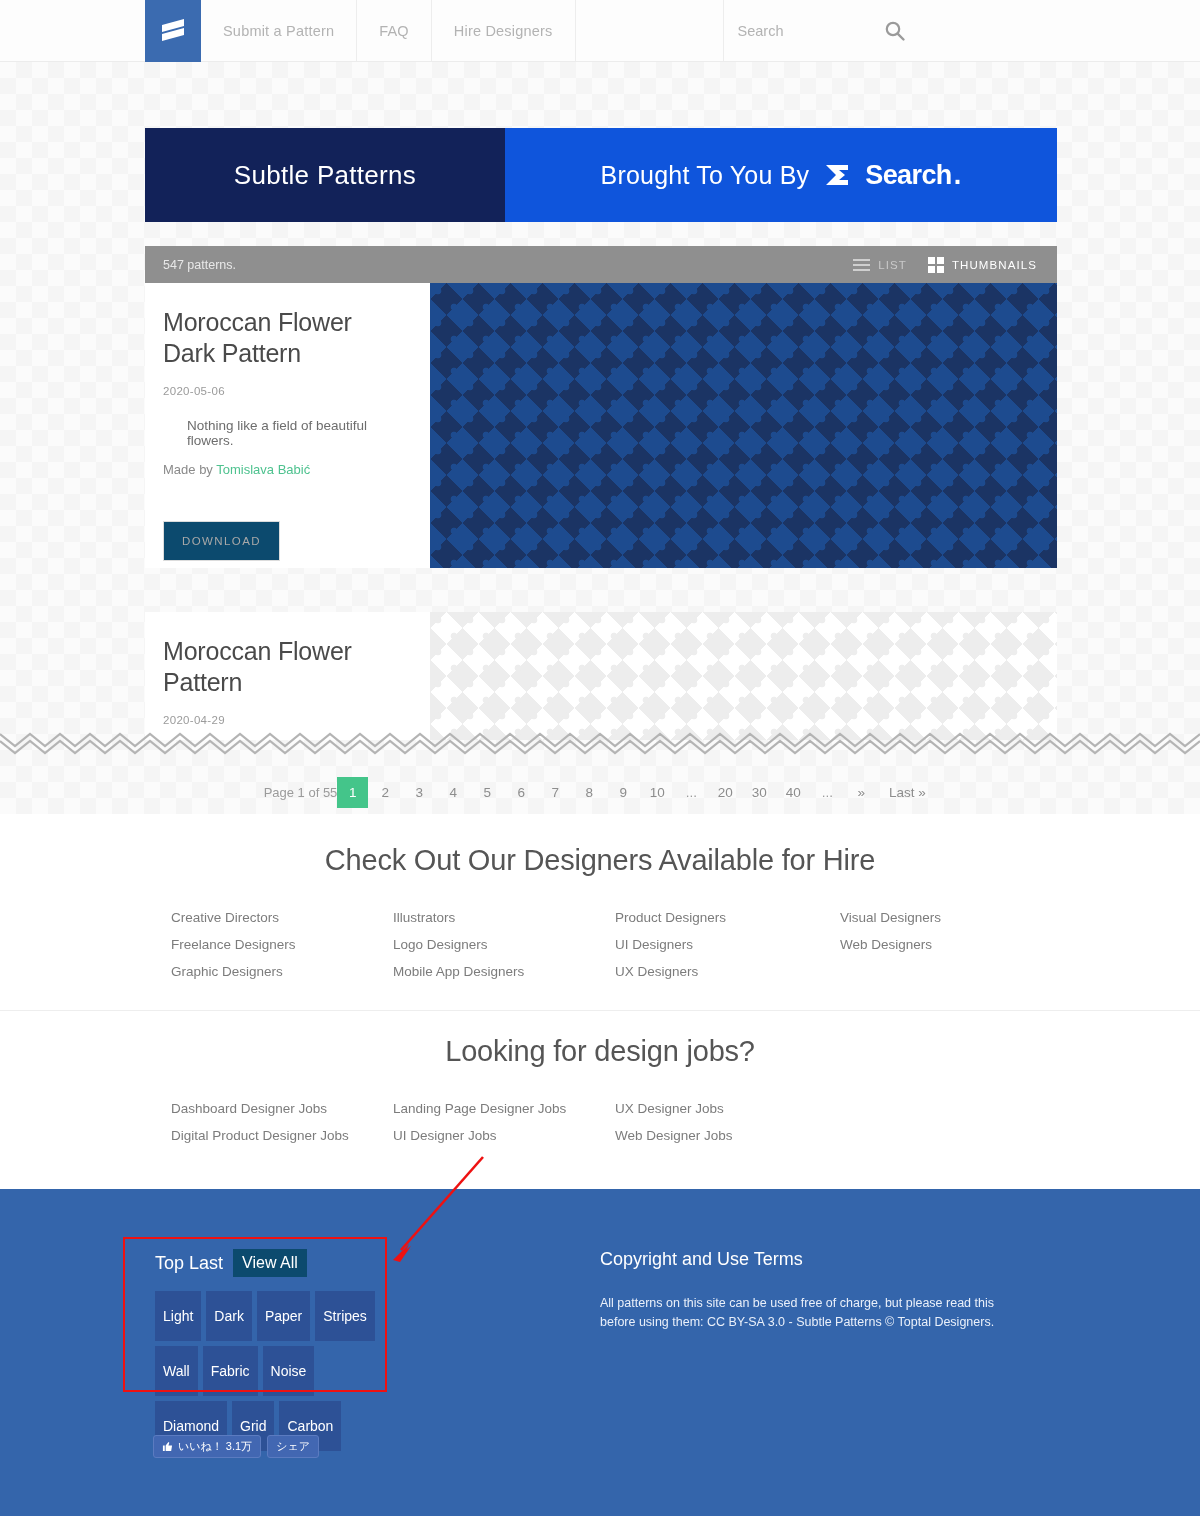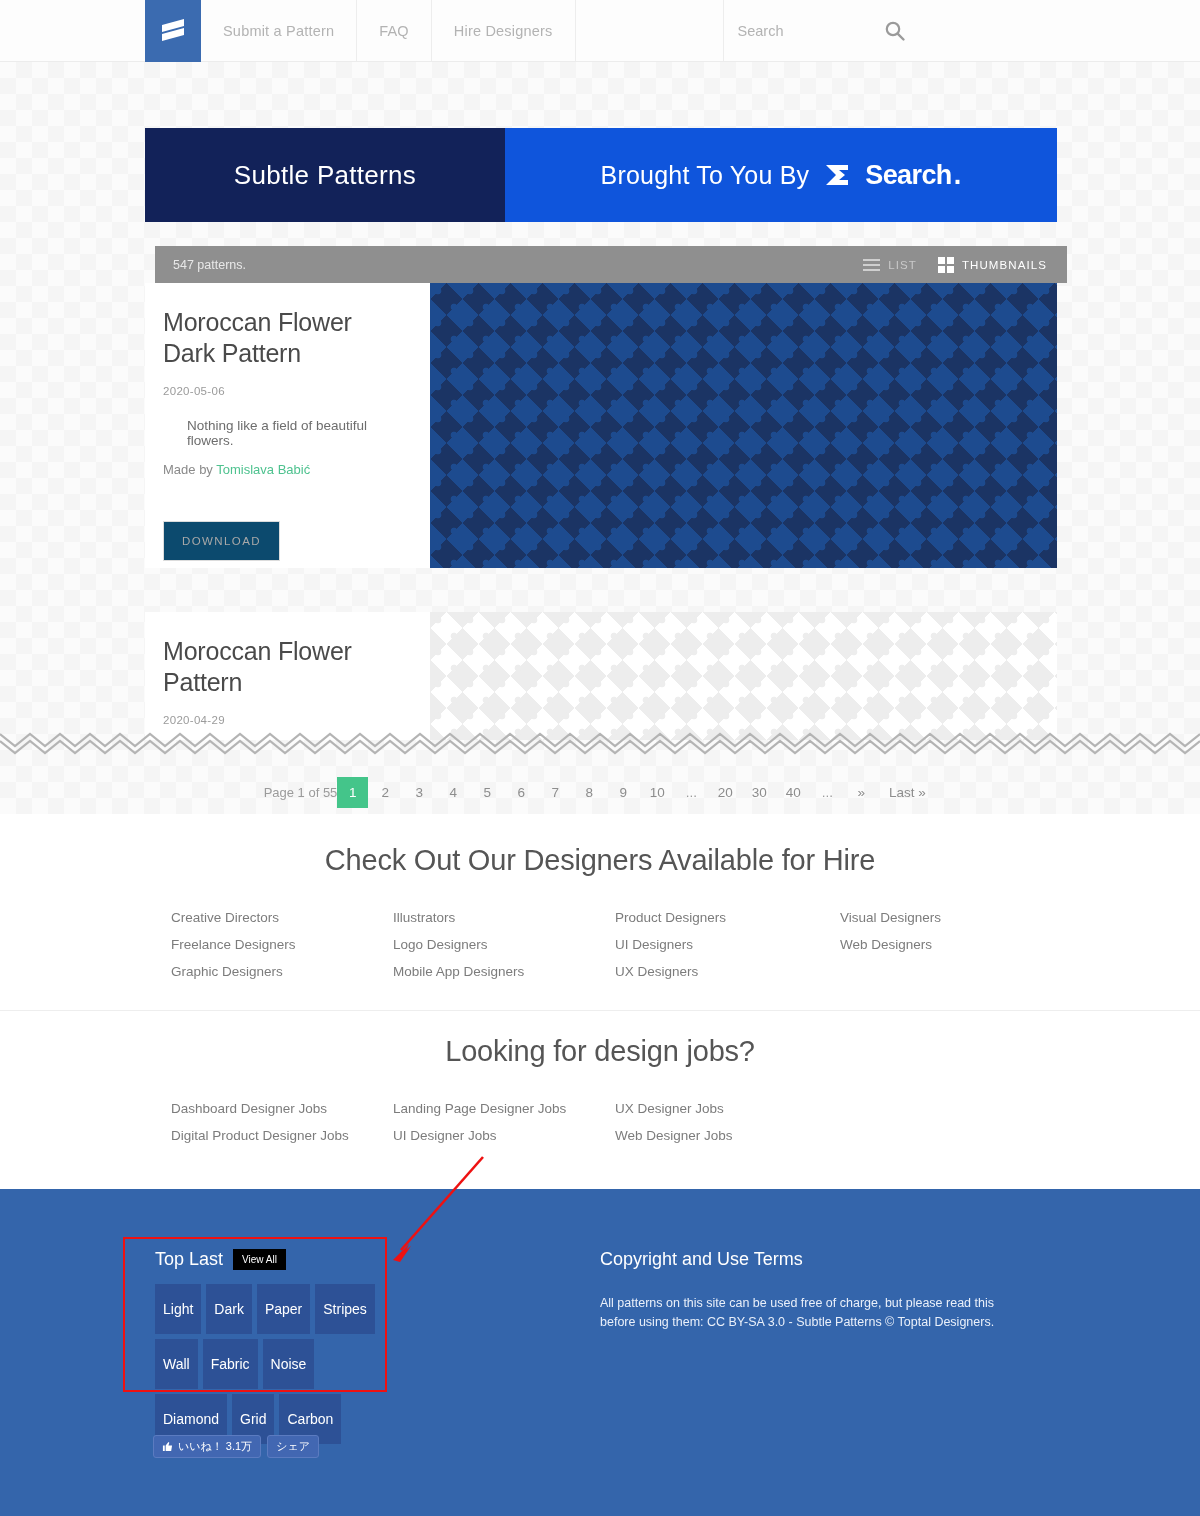--- a/index.html
+++ b/index.html
@@ -86,21 +86,21 @@
   }
   .banner-left span { color: #fff; font-size: 26px; letter-spacing: .3px; }
   .banner-right {
     flex: 1; background: #0f55dc;
     display: flex; align-items: center; justify-content: center; gap: 13px;
   }
   .banner-right span { color: #fff; font-size: 25px; letter-spacing: .2px; }
 
   
   .toolbar {
-    position: absolute; top: 246px; left: 155px;
+    position: absolute; top: 246px; left: 145px;
     width: 912px; height: 37px;
     background: #8f8f8f;
     display: flex; align-items: center;
     padding: 0 14px 0 18px;
     z-index: 3;
   }
   .toolbar-count { color: #e8e8e8; font-size: 12.5px; }
   .toolbar-right { margin-left: auto; display: flex; align-items: center; gap: 9px; }
   .view-btn { display: flex; align-items: center; gap: 8px; padding: 0 6px; cursor: pointer; }
   .view-label { font-size: 11.5px; letter-spacing: 1.1px; }
@@ -219,22 +219,22 @@
   
   .footer {
     position: absolute; top: 1189px; left: 0;
     width: 1200px; height: 327px;
     background: #3465ab;
   }
   .f-tags { position: absolute; top: 60px; left: 155px; width: 235px; }
   .f-tags-head { display: flex; align-items: center; gap: 10px; }
   .f-tags-title { color: #ffffff; font-size: 18px; }
   .view-all {
-    background: #000000; color: #ffffff;
-    font-size: 10px; padding: 5px 9px;
+    background: #0c4a6e; color: #ffffff;
+    font-size: 16px; padding: 5px 9px;
     cursor: pointer;
   }
   .tag-wrap { margin-top: 14px; display: flex; flex-wrap: wrap; gap: 5px; width: 225px; }
   .tag {
     background: #2d5196; color: #ffffff;
     font-size: 14px; padding: 17px 8px;
     cursor: pointer;
   }
   .f-copy { position: absolute; top: 60px; left: 600px; width: 430px; }
   .f-copy-title { color: #ffffff; font-size: 18px; }

